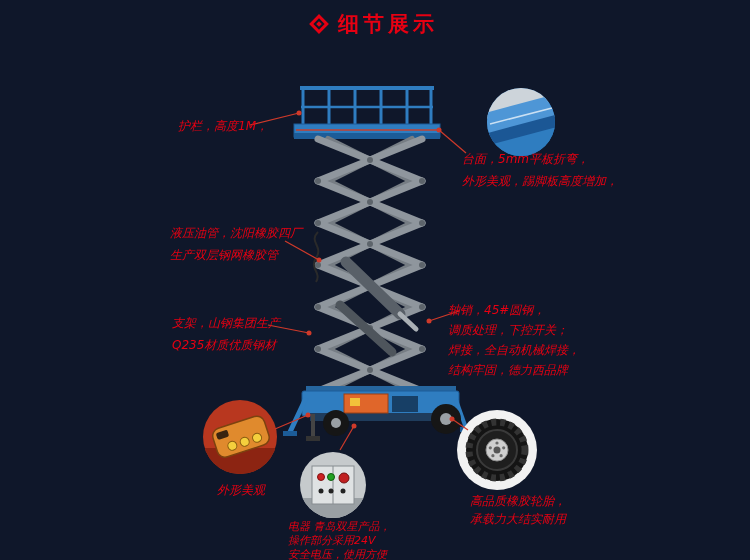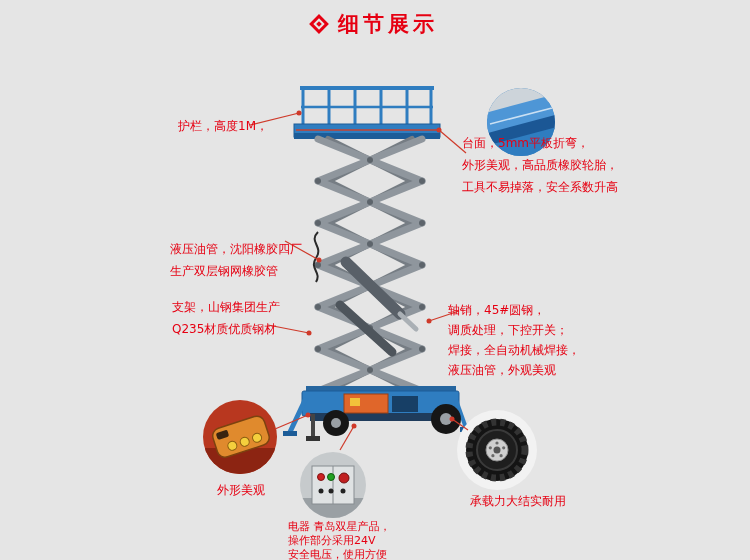--- a/index.html
+++ b/index.html
@@ -1,19 +1,19 @@
 <!DOCTYPE html>
 <html><head>
 <meta charset="utf-8">
 <style>
   * { margin:0; padding:0; box-sizing:border-box; }
   html,body { background:#ffffff; }
   .page {
     position:relative; width:750px; height:560px;
-    background:#e5e5e5; overflow:hidden;
+    background:#0f172a; overflow:hidden;
     font-family:"DejaVu Sans","Liberation Sans",sans-serif;
   }
   .header {
     position:absolute; top:10px; left:0; width:100%;
     display:flex; justify-content:center; align-items:center; gap:12px;
     z-index:3;
   }
   .diamond {
     position:relative; width:14px; height:14px;
     transform:rotate(45deg);
@@ -21,27 +21,27 @@
   }
   .diamond::after {
     content:""; position:absolute; inset:2px; background:#e60012;
   }
   .title {
     color:#e60012; font-size:21px; font-weight:bold; letter-spacing:4px;
   }
   .art { position:absolute; left:0; top:0; z-index:1; }
   .callout {
     position:absolute; color:#e60012; font-size:12px;
-    white-space:nowrap; z-index:2;
+    white-space:nowrap; z-index:2;font-style:italic;
   }
   .callout .ln { display:block; }
   #co-guardrail { left:178px; top:112px; line-height:28px; }
-  #co-platform  { left:462px; top:132px; line-height:22px; }
-  #co-hose      { left:170px; top:238px; line-height:22px; }
-  #co-frame     { left:172px; top:296px; line-height:22px; }
+  #co-platform  { left:462px; top:148px; line-height:22px; }
+  #co-hose      { left:170px; top:222px; line-height:22px; }
+  #co-frame     { left:172px; top:312px; line-height:22px; }
   #co-pin       { left:448px; top:300px; line-height:20px; }
   #co-remote-label { left:208px; top:482px; width:66px; text-align:center; }
   #co-electric  { left:288px; top:520px; line-height:14px; font-size:11px; }
   #co-tire      { left:470px; top:492px; line-height:18px; }
 </style>
 </head>
 <body>
 
 <div class="page">
 
@@ -242,48 +242,48 @@
         <circle cx="452" cy="419" r="2.5" stroke="none"></circle>
     </g>
   </svg>
 
   <div class="callout" id="co-guardrail">
     <span class="ln">护栏，高度1M，</span>
   </div>
 
   <div class="callout" id="co-platform">
     <span class="ln">台面，5mm平板折弯，</span>
-    <span class="ln">外形美观，高品质橡胶轮胎，</span>
-    <span class="ln">工具不易掉落，安全系数升高</span>
+    <span class="ln">外形美观，踢脚板高度增加，</span>
   </div>
 
   <div class="callout" id="co-hose">
     <span class="ln">液压油管，沈阳橡胶四厂</span>
     <span class="ln">生产双层钢网橡胶管</span>
   </div>
 
   <div class="callout" id="co-frame">
     <span class="ln">支架，山钢集团生产</span>
     <span class="ln">Q235材质优质钢材</span>
   </div>
 
   <div class="callout" id="co-pin">
     <span class="ln">轴销，45#圆钢，</span>
     <span class="ln">调质处理，下控开关；</span>
     <span class="ln">焊接，全自动机械焊接，</span>
-    <span class="ln">液压油管，外观美观</span>
+    <span class="ln">结构牢固，德力西品牌</span>
   </div>
 
   <div class="callout" id="co-remote-label">
     <span class="ln">外形美观</span>
   </div>
 
   <div class="callout" id="co-electric">
     <span class="ln">电器 青岛双星产品，</span>
     <span class="ln">操作部分采用24V</span>
     <span class="ln">安全电压，使用方便</span>
   </div>
 
   <div class="callout" id="co-tire">
+    <span class="ln">高品质橡胶轮胎，</span>
     <span class="ln">承载力大结实耐用</span>
   </div>
 
 </div>
 
 </body></html>

